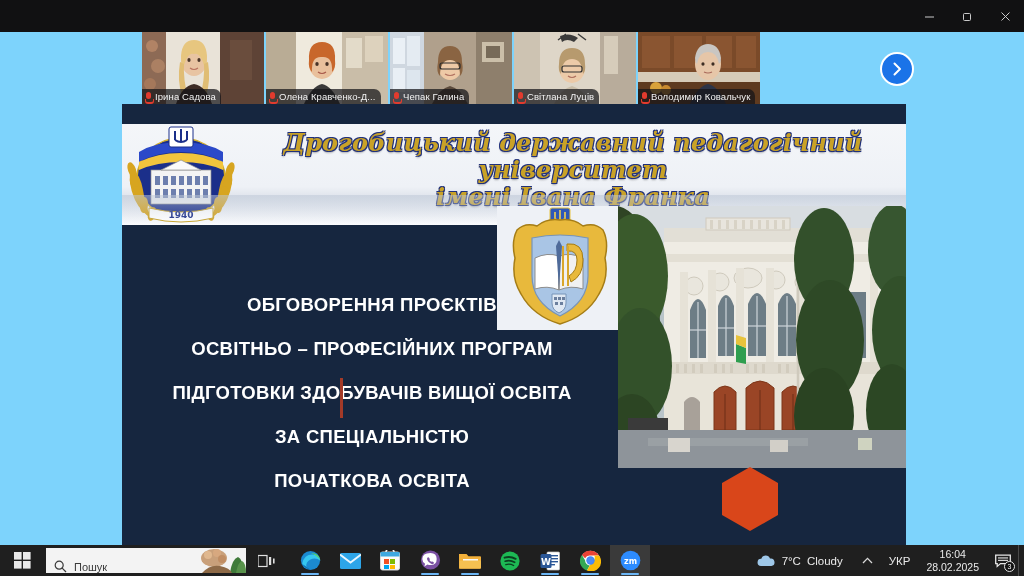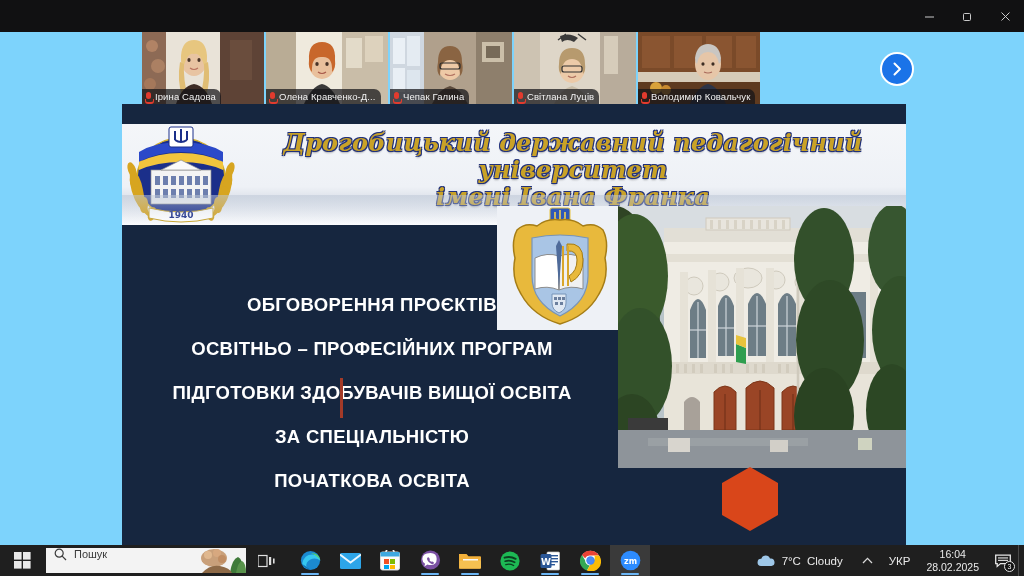--- a/index.html
+++ b/index.html
@@ -112,21 +112,21 @@
     clip-path: polygon(50% 0%, 100% 25%, 100% 75%, 50% 100%, 0% 75%, 0% 25%);
   }
 
   
   .taskbar {
     position: absolute; left: 0; bottom: 0; width: 1024px; height: 31px;
     background: #1f1f1f; display: flex; align-items: center;
   }
   .startbtn { width: 44px; height: 31px; display:flex; align-items:center; justify-content:center; }
   .searchbox {
-    width: 200px; height: 25px; background: #f3f3f3; display: flex; align-items: flex-start;
+    width: 200px; height: 25px; background: #f3f3f3; display: flex; align-items: flex-end;
     gap: 7px; padding: 0 8px; margin-left: 2px; position: relative; overflow:hidden;
   }
   .searchbox .sph { color: #3a3a3a; font-size: 11px; }
   .search-art { position:absolute; right:0; top:0; width: 60px; height: 25px; }
   .taskview { width: 40px; height: 31px; display:flex; align-items:center; justify-content:center; }
   .tbicons { display: flex; align-items: center; gap: 0px; margin-left: 4px; }
   .tbicon {
     width: 40px; height: 31px; display: flex; align-items: center; justify-content: center;
     position: relative;
   }

